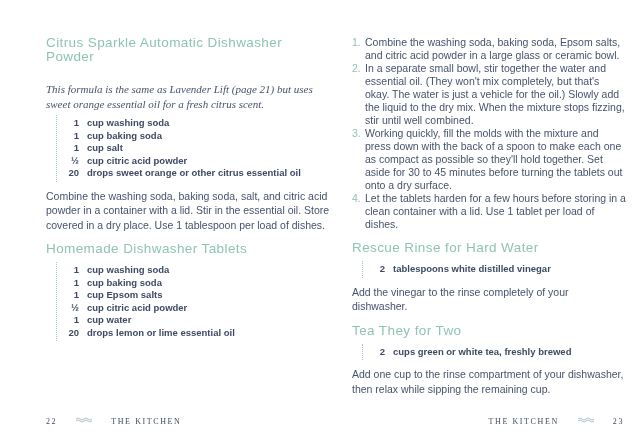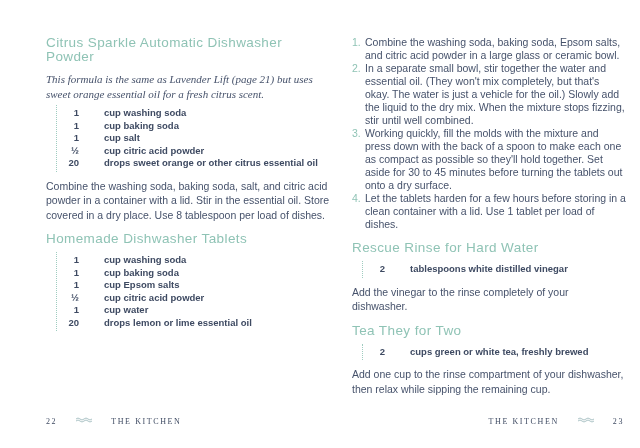--- a/index.html
+++ b/index.html
@@ -23,36 +23,36 @@
     letter-spacing: 0.4px;
     color: #8fc3b5;
     margin: 0 0 6px 0;
   }
   .intro {
     font-family: "Liberation Serif", serif;
     font-style: italic;
     font-size: 11px;
     line-height: 14.5px;
     color: #46526b;
-    margin: 8px 0 4px 0;
+    margin: 18px 0 4px 0;
   }
   .ing-list {
     border-left: 1px dotted #9fccc0;
     margin: 4px 0 7px 10px;
     padding: 2px 0 2px 4px;
   }
   .ing-row {
     display: flex;
     font-weight: bold;
     font-size: 9.5px;
     line-height: 12.5px;
     color: #3e4a62;
   }
   .ing-qty { width: 18px; text-align: right; flex-shrink: 0; }
-  .ing-text { padding-left: 25px; }
+  .ing-text { padding-left: 8px; }
 
   .body-text {
     font-size: 10.5px;
     line-height: 14.5px;
     color: #46526b;
     margin: 2px 0 10px 0;
   }
 
   .steps { margin: 0 0 10px 0; }
   .step {
@@ -106,21 +106,21 @@
       <div class="ing-row">
         <span class="ing-qty">½</span>
         <span class="ing-text">cup citric acid powder</span>
       </div>
       <div class="ing-row">
         <span class="ing-qty">20</span>
         <span class="ing-text">drops sweet orange or other citrus essential oil</span>
       </div>
     </div>
 
-    <p class="body-text">Combine the washing soda, baking soda, salt, and citric acid powder in a container with a lid. Stir in the essential oil. Store covered in a dry place. Use 8 tablespoon per load of dishes.</p>
+    <p class="body-text">Combine the washing soda, baking soda, salt, and citric acid powder in a container with a lid. Stir in the essential oil. Store covered in a dry place. Use 1 tablespoon per load of dishes.</p>
 
     <h1 class="recipe-title">Homemade Dishwasher Tablets</h1>
 
 
     <div class="ing-list">
       <div class="ing-row">
         <span class="ing-qty">1</span>
         <span class="ing-text">cup washing soda</span>
       </div>
       <div class="ing-row">

